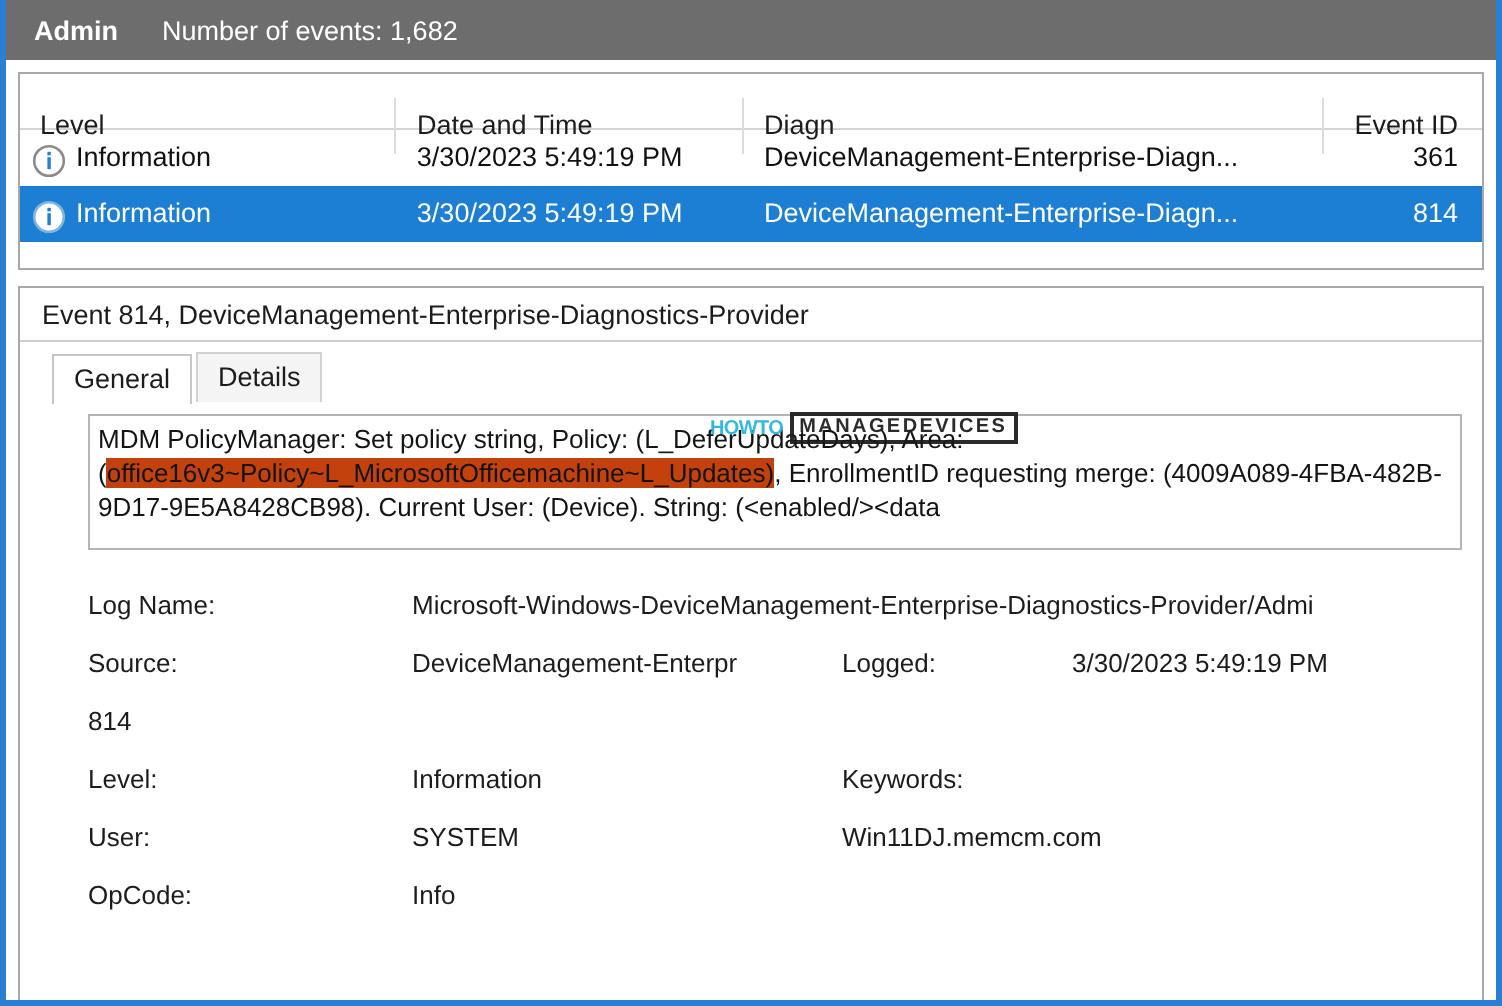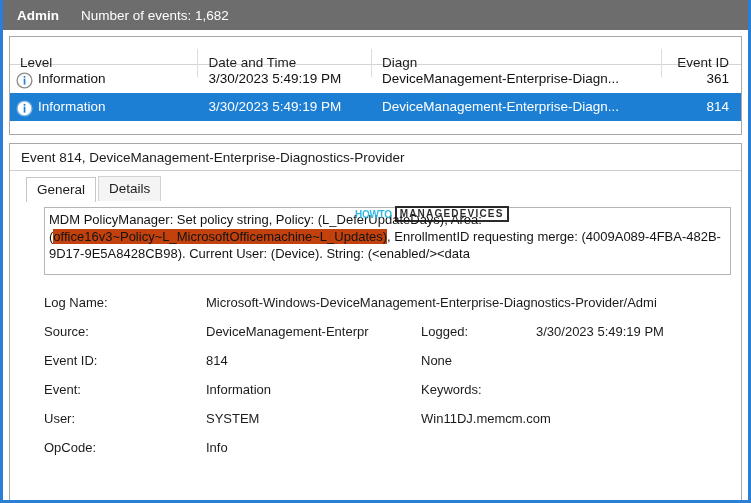--- a/index.html
+++ b/index.html
@@ -301,27 +301,25 @@
       </div>
 
       <div class="prow">
         <div class="plabel">Source:</div>
         <div class="pvalue">DeviceManagement-Enterpr</div>
         <div class="plabel2">Logged:</div>
         <div class="pvalue2">3/30/2023 5:49:19 PM</div>
       </div>
 
       <div class="prow">
-        <div class="plabel">Event ID:</div>
         <div class="pvalue">814</div>
-        <div class="pvalue2">None</div>
-      </div>
-
-      <div class="prow">
-        <div class="plabel">Event:</div>
+      </div>
+
+      <div class="prow">
+        <div class="plabel">Level:</div>
         <div class="pvalue">Information</div>
         <div class="plabel2">Keywords:</div>
         <div class="pvalue2"></div>
       </div>
 
       <div class="prow">
         <div class="plabel">User:</div>
         <div class="pvalue">SYSTEM</div>
         <div class="pvalue2">Win11DJ.memcm.com</div>
       </div>

